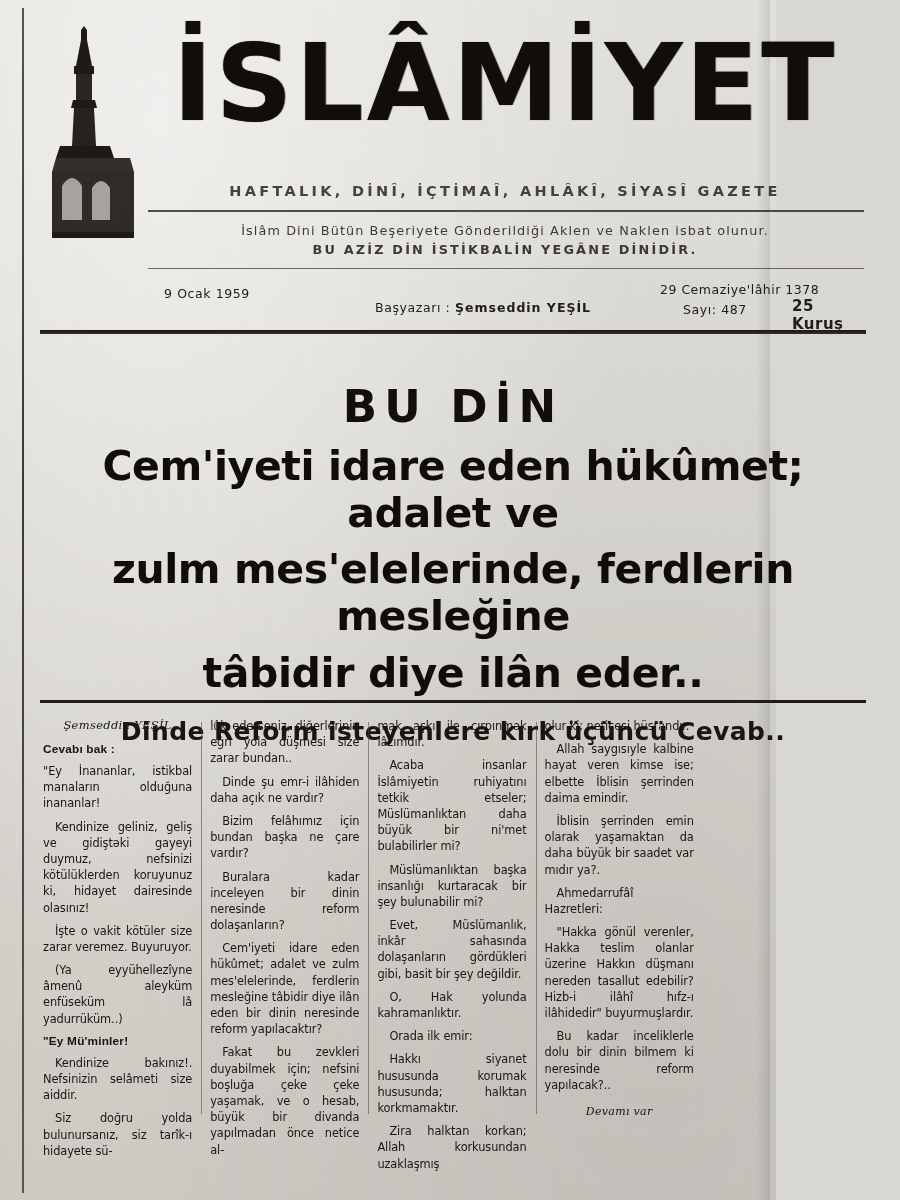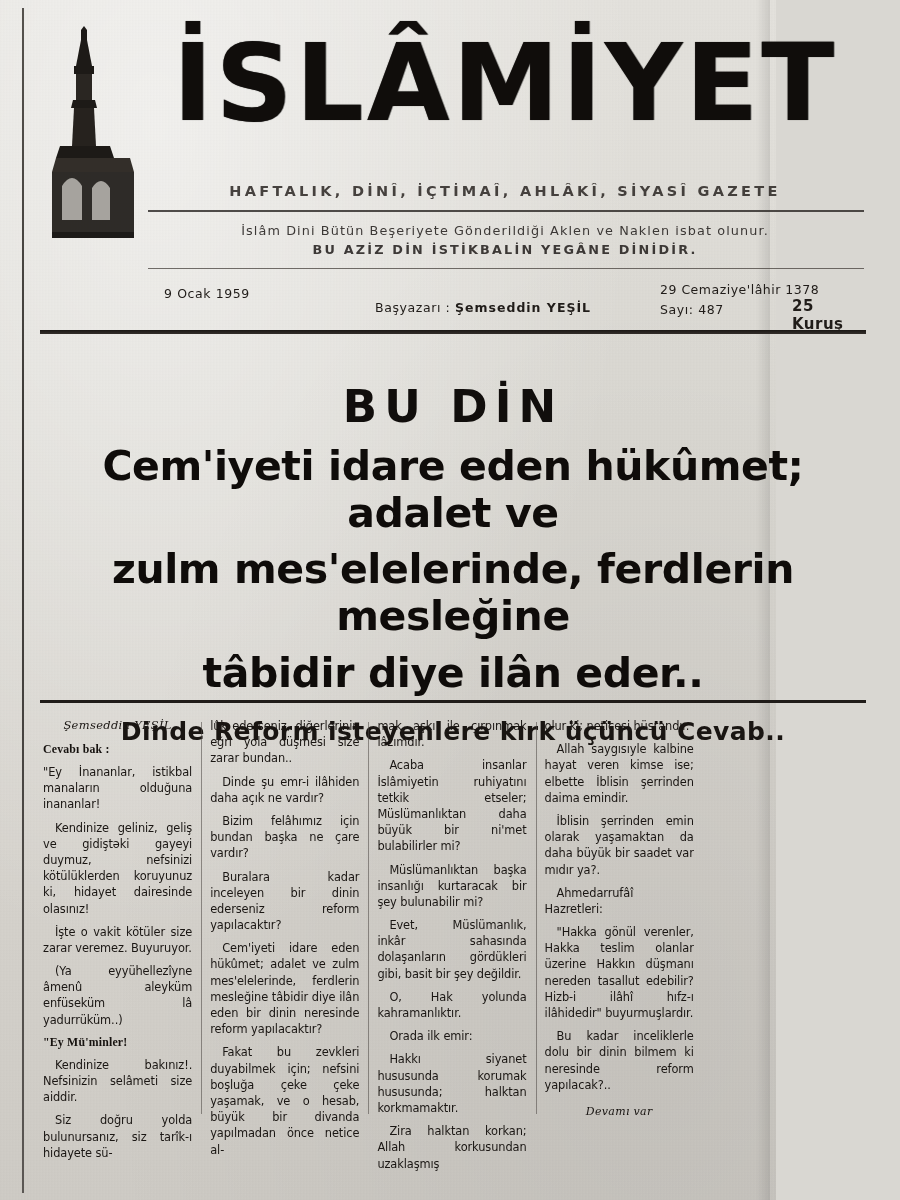--- a/index.html
+++ b/index.html
@@ -86,21 +86,21 @@
 
   .infobar{
     position:absolute;left:100px;top:262px;width:730px;height:42px;
     font-family:"DejaVu Sans", sans-serif;
     font-size:12.5px;color:#201c19;
   }
   .infobar .date-g{position:absolute;left:24px;top:6px;letter-spacing:.6px;}
   .infobar .date-h{position:absolute;left:520px;top:2px;letter-spacing:.5px;}
   .infobar .author{position:absolute;left:235px;top:20px;letter-spacing:.6px;font-style:normal;}
   .infobar .author b{font-weight:bold;letter-spacing:1px;}
-  .infobar .issue{position:absolute;left:520px;top:22px;letter-spacing:.6px;}
+  .infobar .issue{position:absolute;left:543px;top:22px;letter-spacing:.6px;}
   .infobar .price{position:absolute;left:652px;top:17px;font-size:15px;font-weight:bold;letter-spacing:.5px;}
 
   .rule-bold{
     position:absolute;left:40px;top:330px;width:826px;height:4px;
     background:linear-gradient(180deg,#1b1815,#332e2a);
   }
 
   
   .headline-wrap{position:absolute;left:40px;top:352px;width:826px;}
   .kicker{
@@ -156,21 +156,21 @@
   .byline{
     font-family:"DejaVu Serif", serif;
     font-style:italic;
     font-size:11.5px;
     text-align:center;
     letter-spacing:.3px;
     margin:0 0 10px 0;
     color:#1c1815;
   }
   .lead{
-    font-family:Liberation Serif, serif;
+    font-family:Liberation Sans, sans-serif;
     font-size:11.8px;
     font-weight:bold;
     letter-spacing:.2px;
     margin:0 0 7px 0;
   }
   p.body{
     font-family:"DejaVu Sans", sans-serif;
     font-size:11.4px;
     line-height:1.42;
     text-align:justify;
@@ -269,21 +269,21 @@
       <p class="body ind">(Ya eyyühellezîyne âmenû aleyküm enfüseküm lâ yadurrüküm..)</p>
       <p class="lead">"Ey Mü'minler!</p>
       <p class="body ind">Kendinize bakınız!. Nefsinizin selâmeti size aiddir.</p>
       <p class="body ind">Siz doğru yolda bulunursanız, siz tarîk-ı hidayete sü-</p>
     </div>
 
     <div class="col">
       <p class="body">lûk ederseniz, diğerlerinin eğri yola düşmesi size zarar bundan..</p>
       <p class="body ind">Dinde şu emr-i ilâhiden daha açık ne vardır?</p>
       <p class="body ind">Bizim felâhımız için bundan başka ne çare vardır?</p>
-      <p class="body ind">Buralara kadar inceleyen bir dinin ederseniz reform yapılacaktır?</p>
+      <p class="body ind">Buralara kadar inceleyen bir dinin neresinde reform dolaşanların?</p>
       <p class="body ind">Cem'iyeti idare eden hükûmet; adalet ve zulm mes'elelerinde, ferdlerin mesleğine tâbidir diye ilân eden bir dinin neresinde reform yapılacaktır?</p>
       <p class="body ind">Fakat bu zevkleri duyabilmek için; nefsini boşluğa çeke çeke yaşamak, ve o hesab, büyük bir divanda yapılmadan önce netice al-</p>
     </div>
 
     <div class="col">
       <p class="body">mak aşkı ile çırpınmak lâzımdır.</p>
       <p class="body ind">Acaba insanlar İslâmiyetin ruhiyatını tetkik etseler; Müslümanlıktan daha büyük bir ni'met bulabilirler mi?</p>
       <p class="body ind">Müslümanlıktan başka insanlığı kurtaracak bir şey bulunabilir mi?</p>
       <p class="body ind">Evet, Müslümanlık, inkâr sahasında dolaşanların gördükleri gibi, basit bir şey değildir.</p>
       <p class="body ind">O, Hak yolunda kahramanlıktır.</p>

